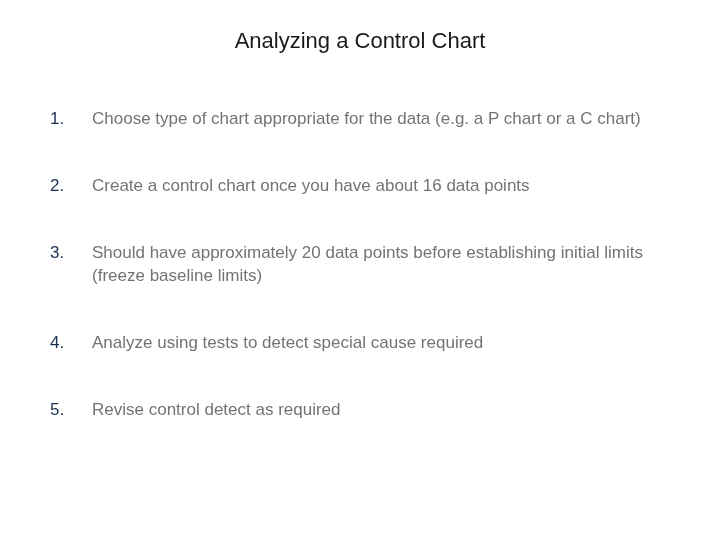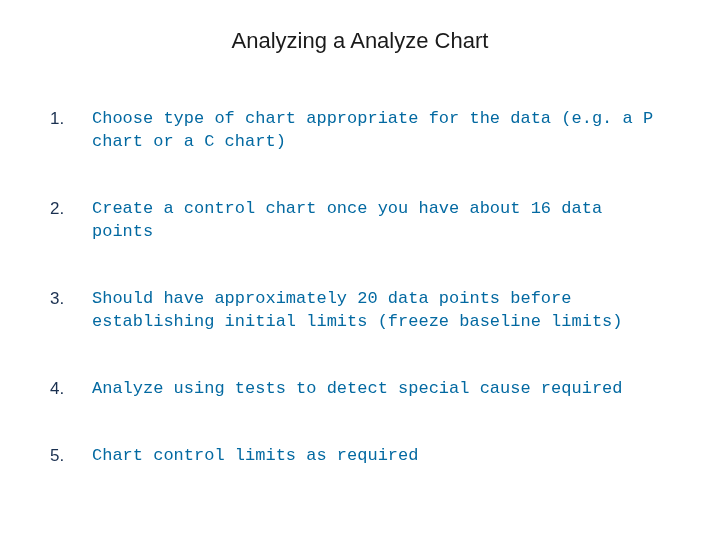--- a/index.html
+++ b/index.html
@@ -35,44 +35,43 @@
     }
     .item:last-child {
       margin-bottom: 0;
     }
     .marker {
       min-width: 44px;
       color: #1a3050;
       padding-left: 2px;
     }
     .text {
-      color: #0369a1;
+      color: #737373;
       flex: 1;
-      font-family: Liberation Mono, monospace;
     }
   </style>
 </head>
 <body>
 
-<h1 class="title">Analyzing a Analyze Chart</h1>
+<h1 class="title">Analyzing a Control Chart</h1>
 
 <ol class="list">
   <li class="item">
     <span class="marker">1.</span>
     <span class="text">Choose type of chart appropriate for the data (e.g. a P chart or a C chart)</span>
   </li>
   <li class="item">
     <span class="marker">2.</span>
     <span class="text">Create a control chart once you have about 16 data points</span>
   </li>
   <li class="item">
     <span class="marker">3.</span>
     <span class="text">Should have approximately 20 data points before establishing initial limits (freeze baseline limits)</span>
   </li>
   <li class="item">
     <span class="marker">4.</span>
     <span class="text">Analyze using tests to detect special cause required</span>
   </li>
   <li class="item">
     <span class="marker">5.</span>
-    <span class="text">Chart control limits as required</span>
+    <span class="text">Revise control detect as required</span>
   </li>
 </ol>
 
 </body></html>

